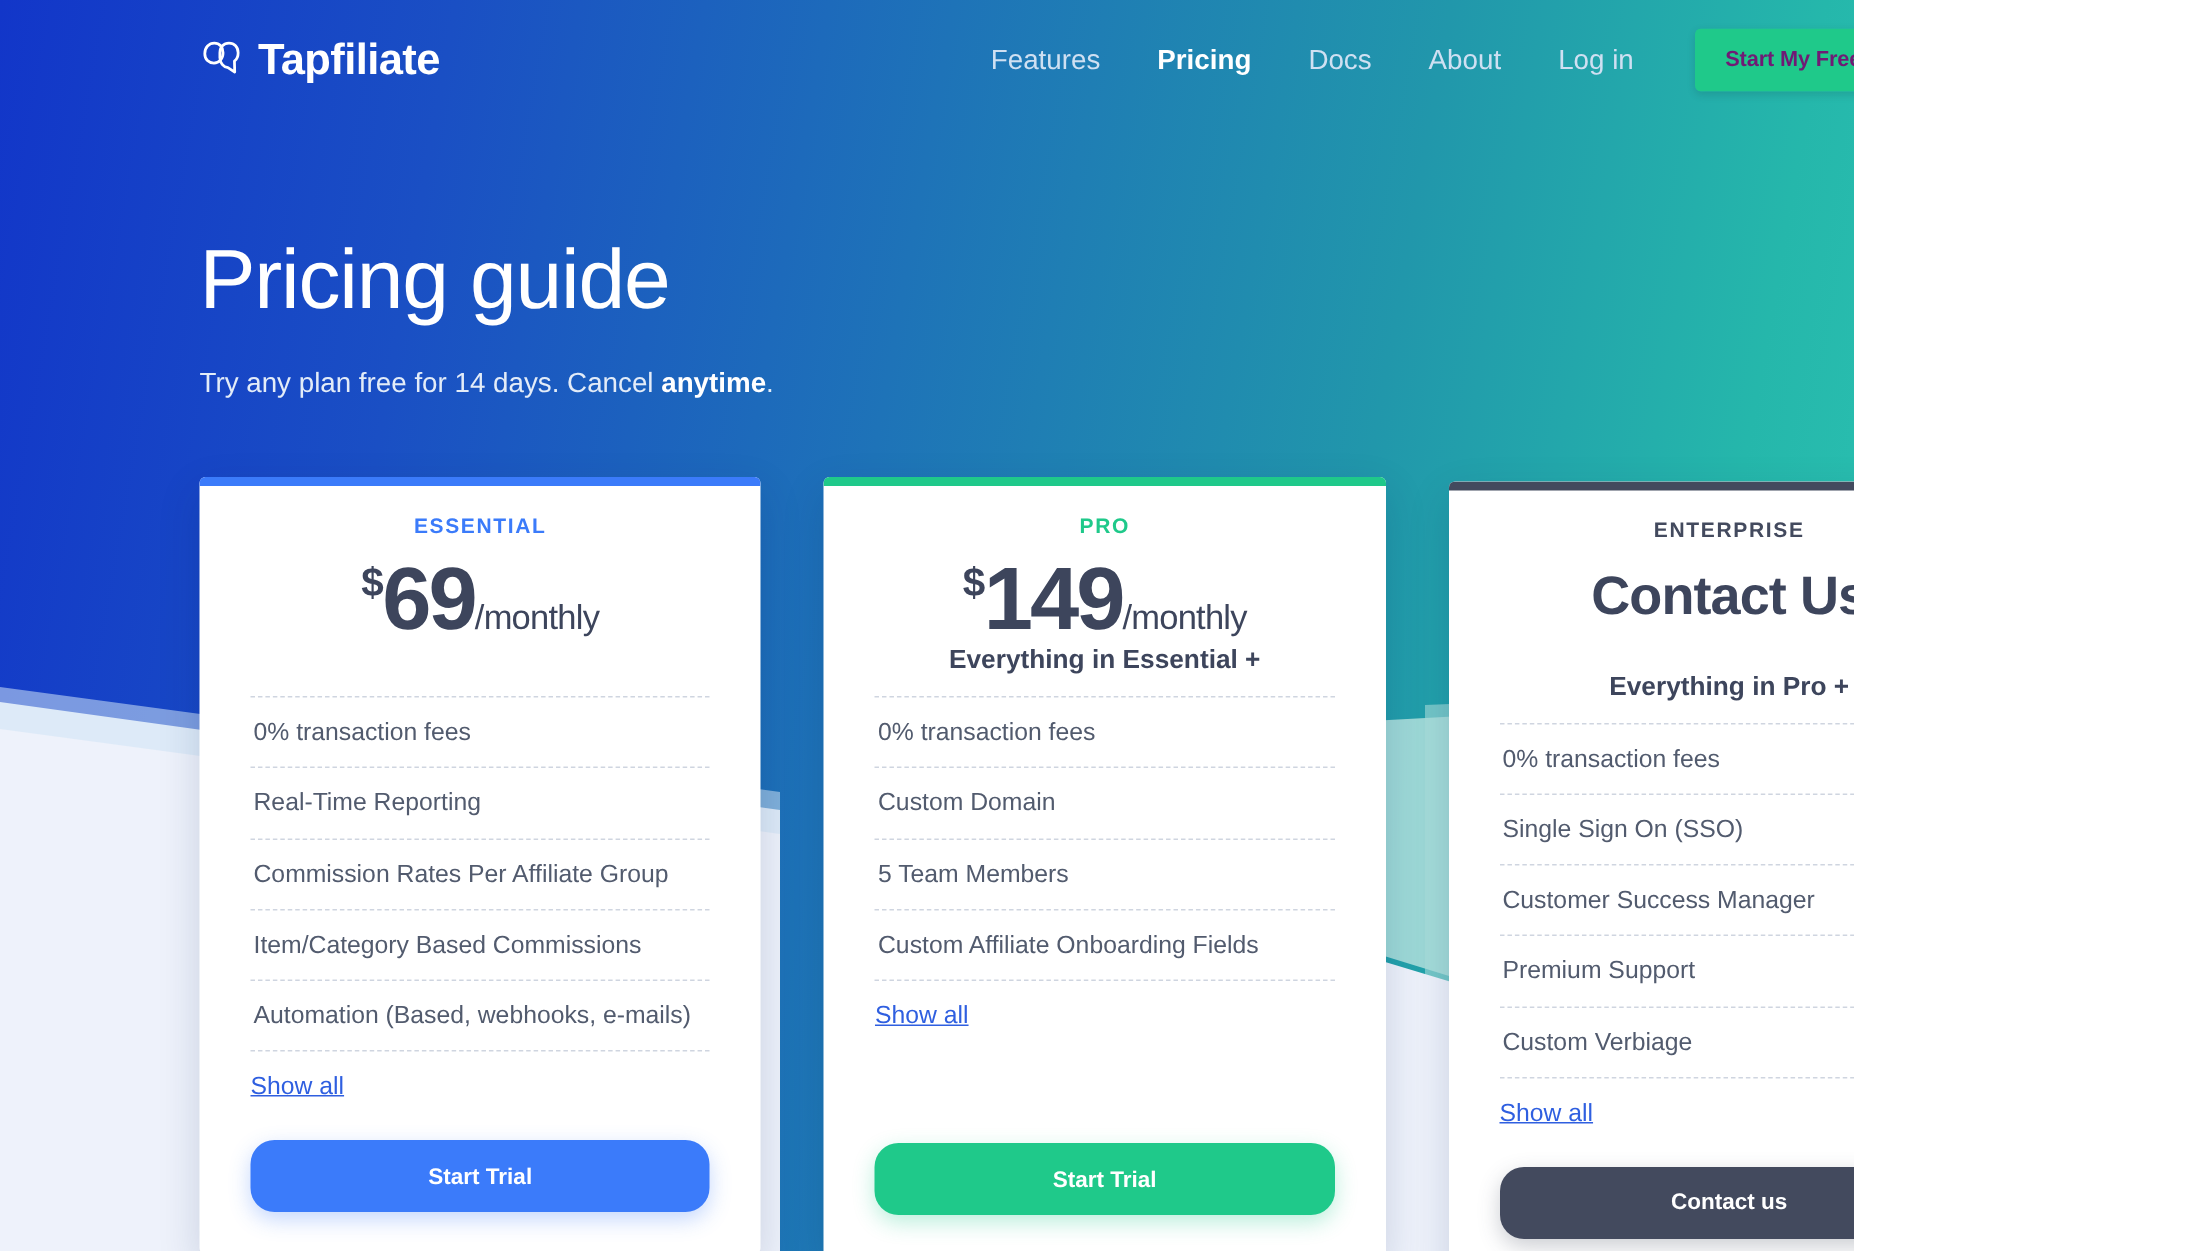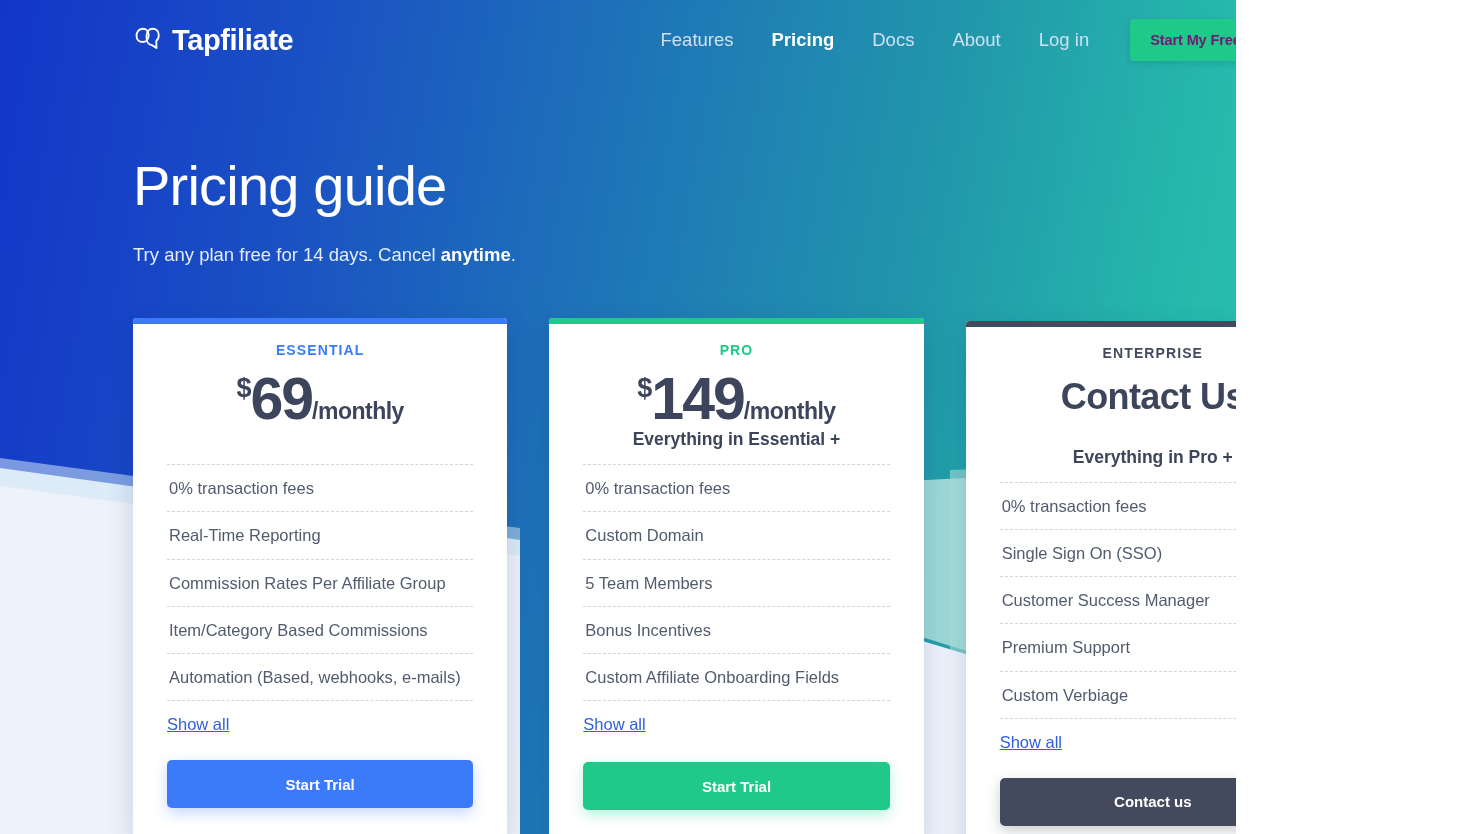--- a/index.html
+++ b/index.html
@@ -180,21 +180,21 @@
     vertical-align: 22px;
     letter-spacing: -1px;
   }
   .price-amt {
     font-size: 59px;
     font-weight: 700;
     letter-spacing: -2px;
   }
   .price-per {
     font-size: 23px;
-    font-weight: 700;
+    font-weight: 400;
     letter-spacing: -0.5px;
   }
   .contact-head {
     margin-top: 16px;
     text-align: center;
     color: #3d455c;
     font-size: 36px;
     font-weight: 700;
     letter-spacing: -0.6px;
     line-height: 1.1;
@@ -226,21 +226,21 @@
     font-size: 16.5px;
     text-decoration: underline;
     cursor: pointer;
     align-self: flex-start;
   }
 
   .card-action { margin-top: auto; padding-top: 26px; display: flex; }
   .btn {
     width: 100%;
     border: none;
-    border-radius: 5px;
+    border-radius: 16px;
     color: #ffffff;
     font-size: 15px;
     font-weight: 700;
     font-family: inherit;
     cursor: pointer;
     height: 48px;
   }
   .btn.blue  { background: #3b7bfa; box-shadow: 0 5px 14px rgba(59,123,250,0.30); }
   .btn.green { background: #1fc98a; box-shadow: 0 5px 14px rgba(31,201,138,0.30); }
   .btn.dark  { background: #434a5e; box-shadow: 0 5px 14px rgba(67,74,94,0.28); }
@@ -328,21 +328,20 @@
       <div class="card-body">
         <div class="plan-name">PRO</div>
         <div class="price-row">
           <span class="price-cur">$</span><span class="price-amt">149</span><span class="price-per">/monthly</span>
         </div>
         <div class="includes">Everything in Essential +</div>
         <ul class="feature-list">
           <li class="feature-item">0% transaction fees</li>
           <li class="feature-item">Custom Domain</li>
           <li class="feature-item">5 Team Members</li>
-          <li class="feature-item">Bonus Incentives</li>
           <li class="feature-item">Custom Affiliate Onboarding Fields</li>
         </ul>
         <a class="show-all" href="#">Show all</a>
         <div class="card-action">
           <button class="btn green">Start Trial</button>
         </div>
       </div>
     </article>
 
     <article class="card enterprise">

